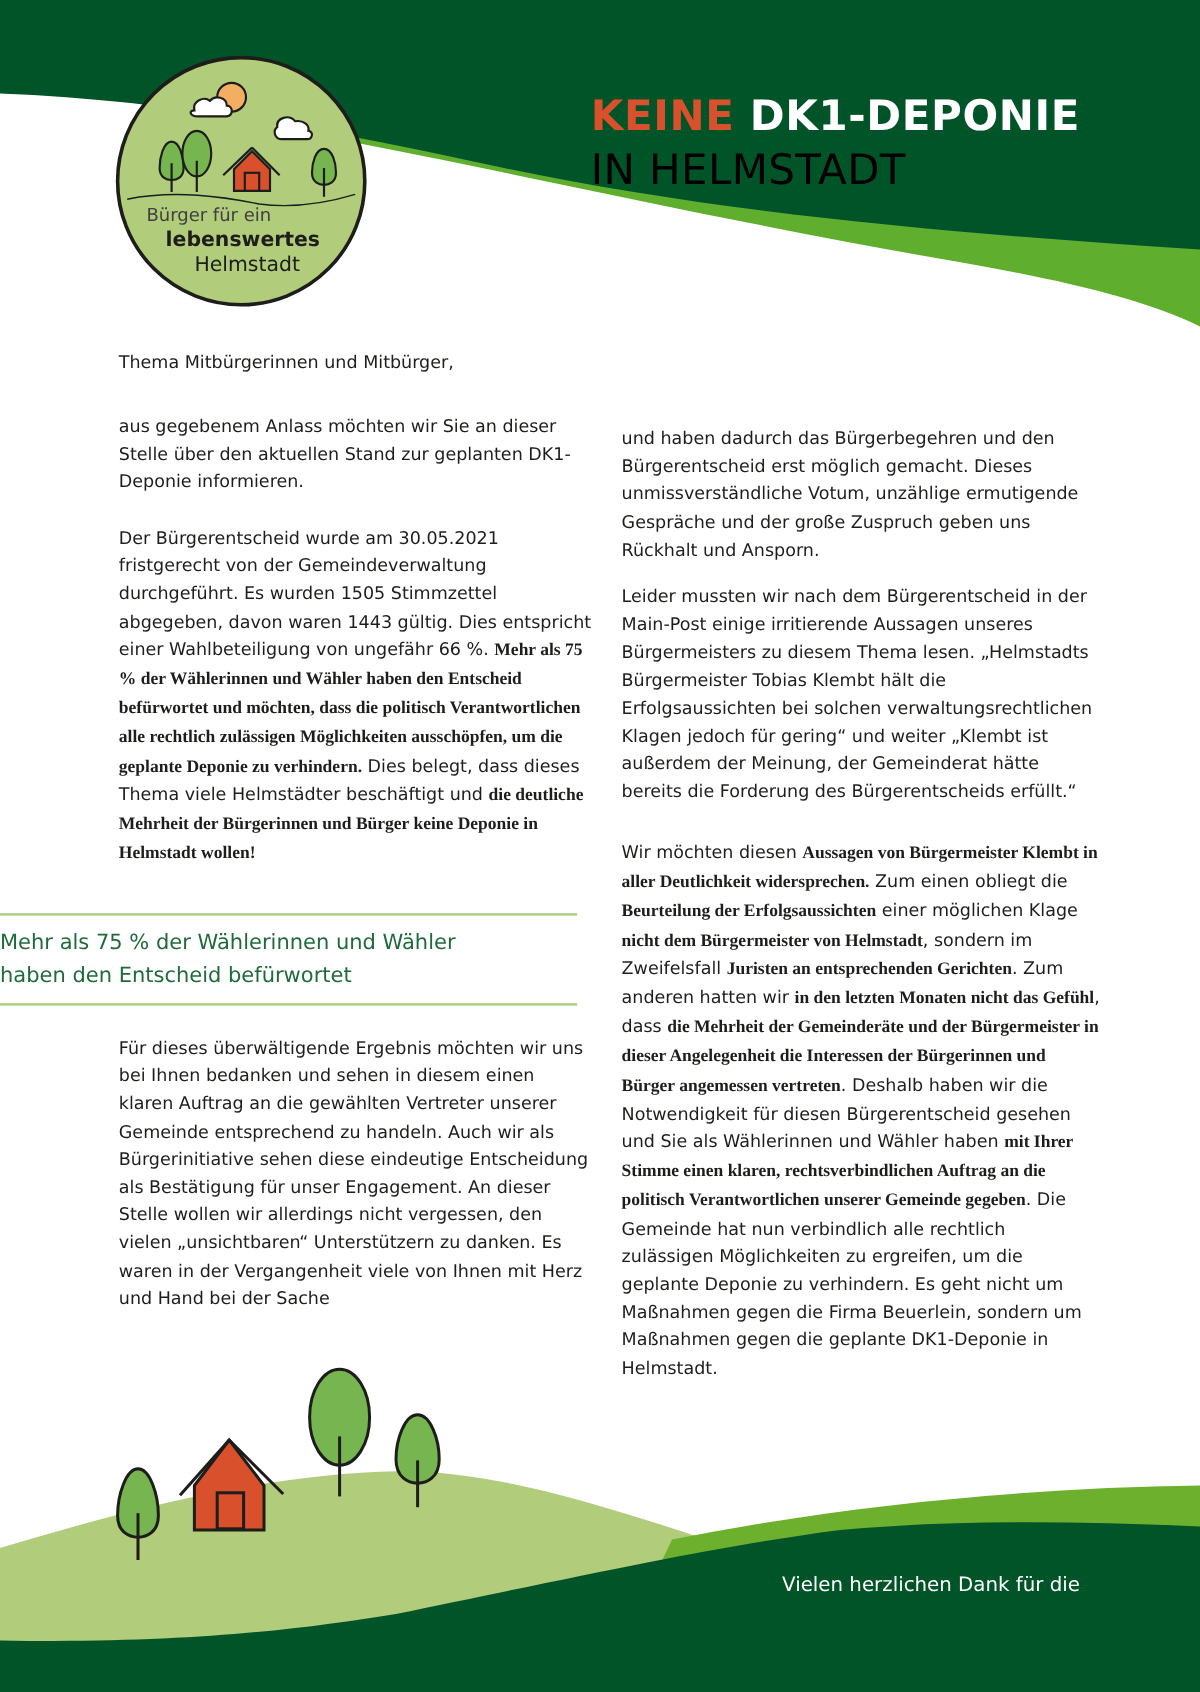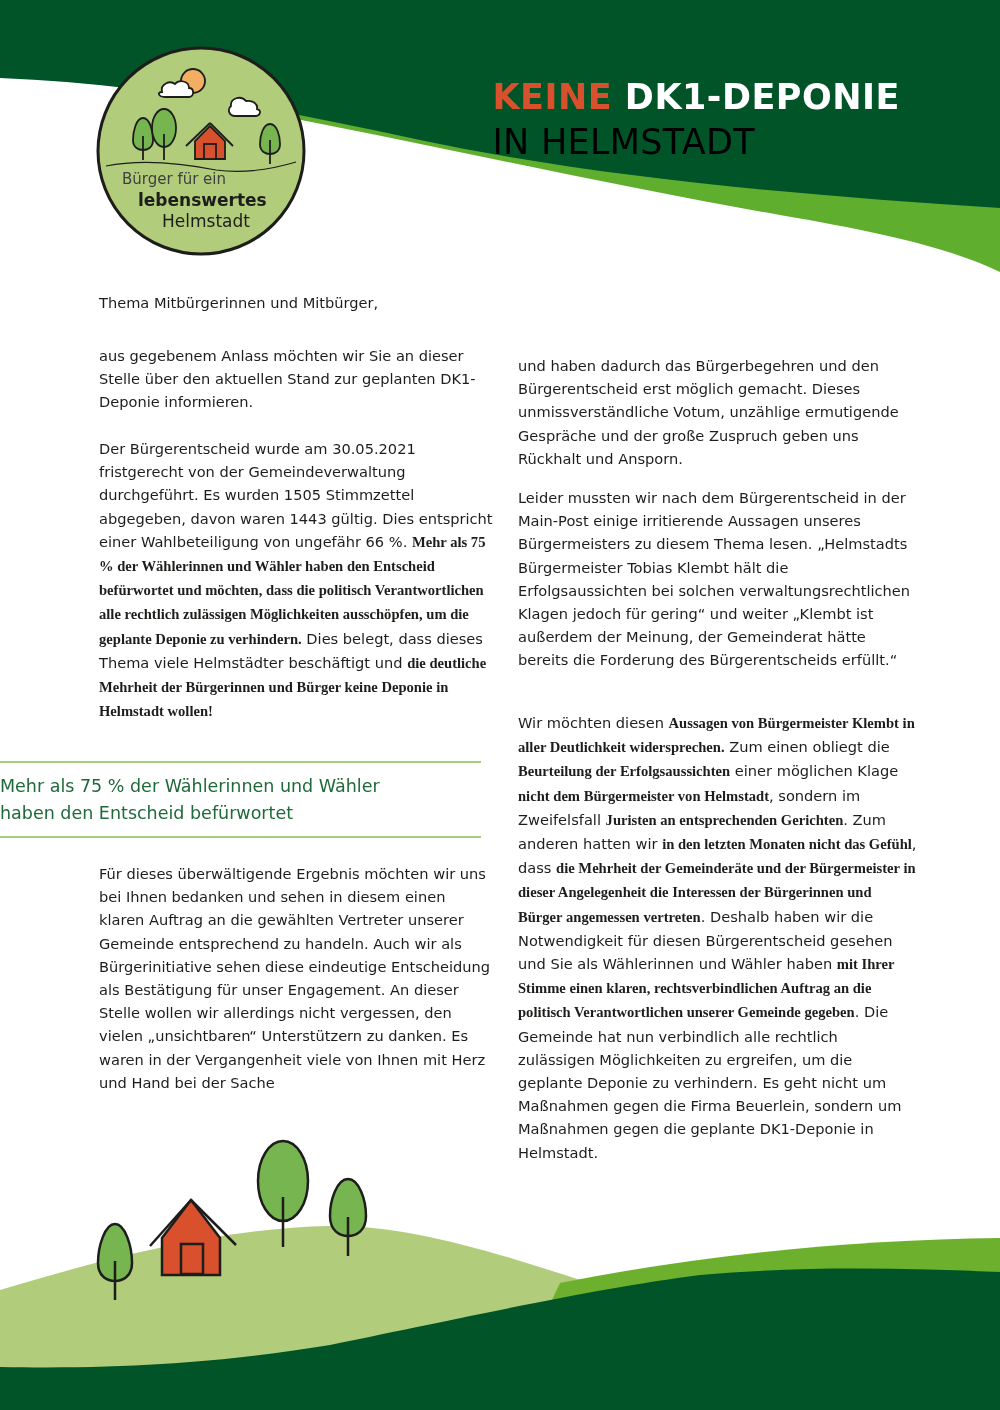--- a/index.html
+++ b/index.html
@@ -144,18 +144,19 @@
   <div>haben den Entscheid befürwortet</div>
 </div>
 <div class="quote-rule" style="top:836px;"></div>
 
 <div class="col-left text" style="top:862px;">Für dieses überwältigende Ergebnis möchten wir uns bei Ihnen bedanken und sehen in diesem einen klaren Auftrag an die gewählten Vertreter unserer Gemeinde entsprechend zu handeln. Auch wir als Bürgerinitiative sehen diese eindeutige Entscheidung als Bestätigung für unser Engagement. An dieser Stelle wollen wir allerdings nicht vergessen, den vielen „unsichtbaren“ Unterstützern zu danken. Es waren in der Vergangenheit viele von Ihnen mit Herz und Hand bei der Sache</div>
 
 <div class="col-right text" style="top:342px;margin-top:12px;">und haben dadurch das Bürgerbegehren und den Bürgerentscheid erst möglich gemacht. Dieses unmissverständliche Votum, unzählige ermutigende Gespräche und der große Zuspruch geben uns Rückhalt und Ansporn.</div>
 
 <div class="col-right text" style="top:486px;">Leider mussten wir nach dem Bürgerentscheid in der Main-Post einige irritierende Aussagen unseres Bürgermeisters zu diesem Thema lesen. „Helmstadts Bürgermeister Tobias Klembt hält die Erfolgsaussichten bei solchen verwaltungsrechtlichen Klagen jedoch für gering“ und weiter „Klembt ist außerdem der Meinung, der Gemeinderat hätte bereits die Forderung des Bürgerentscheids erfüllt.“</div>
 
-<div class="col-right text" style="top:699px;margin-top:12px;">
+<div class="col-right text" style="top:699px;">
   <span>Wir möchten diesen </span><b>Aussagen von Bürgermeister Klembt in aller Deutlichkeit widersprechen.</b><span> Zum einen obliegt die </span><b>Beurteilung der Erfolgsaussichten</b><span> einer möglichen Klage </span><b>nicht dem Bürgermeister von Helmstadt</b><span>, sondern im Zweifelsfall </span><b>Juristen an entsprechenden Gerichten</b><span>. Zum anderen hatten wir </span><b>in den letzten Monaten nicht das Gefühl</b><span>, dass </span><b>die Mehrheit der Gemeinderäte und der Bürgermeister in dieser Angelegenheit die Interessen der Bürgerinnen und Bürger angemessen vertreten</b><span>. Deshalb haben wir die Notwendigkeit für diesen Bürgerentscheid gesehen und Sie als Wählerinnen und Wähler haben </span><b>mit Ihrer Stimme einen klaren, rechtsverbindlichen Auftrag an die politisch Verantwortlichen unserer Gemeinde gegeben</b><span>. Die Gemeinde hat nun verbindlich alle rechtlich zulässigen Möglichkeiten zu ergreifen, um die geplante Deponie zu verhindern. Es geht nicht um Maßnahmen gegen die Firma Beuerlein, sondern um Maßnahmen gegen die geplante DK1-Deponie in Helmstadt.</span>
 </div>
 
 <div class="thanks">
+  <div>Vielen herzlichen Dank für die</div>
 </div>
 
 </body></html>

